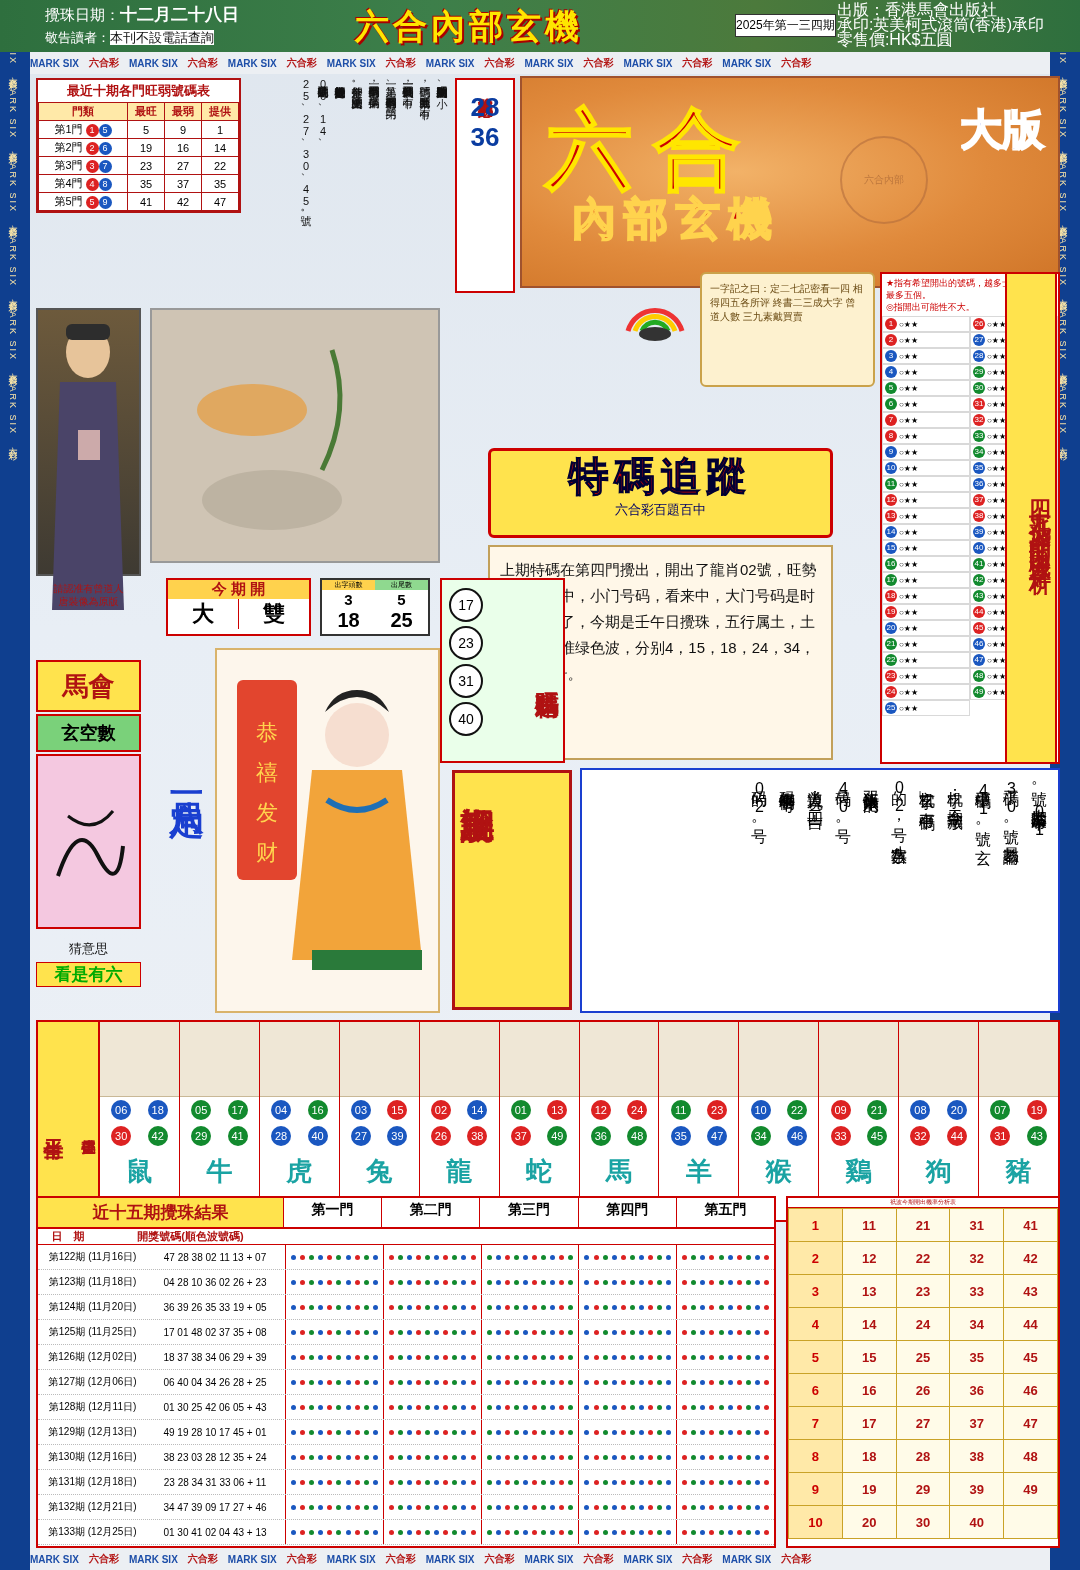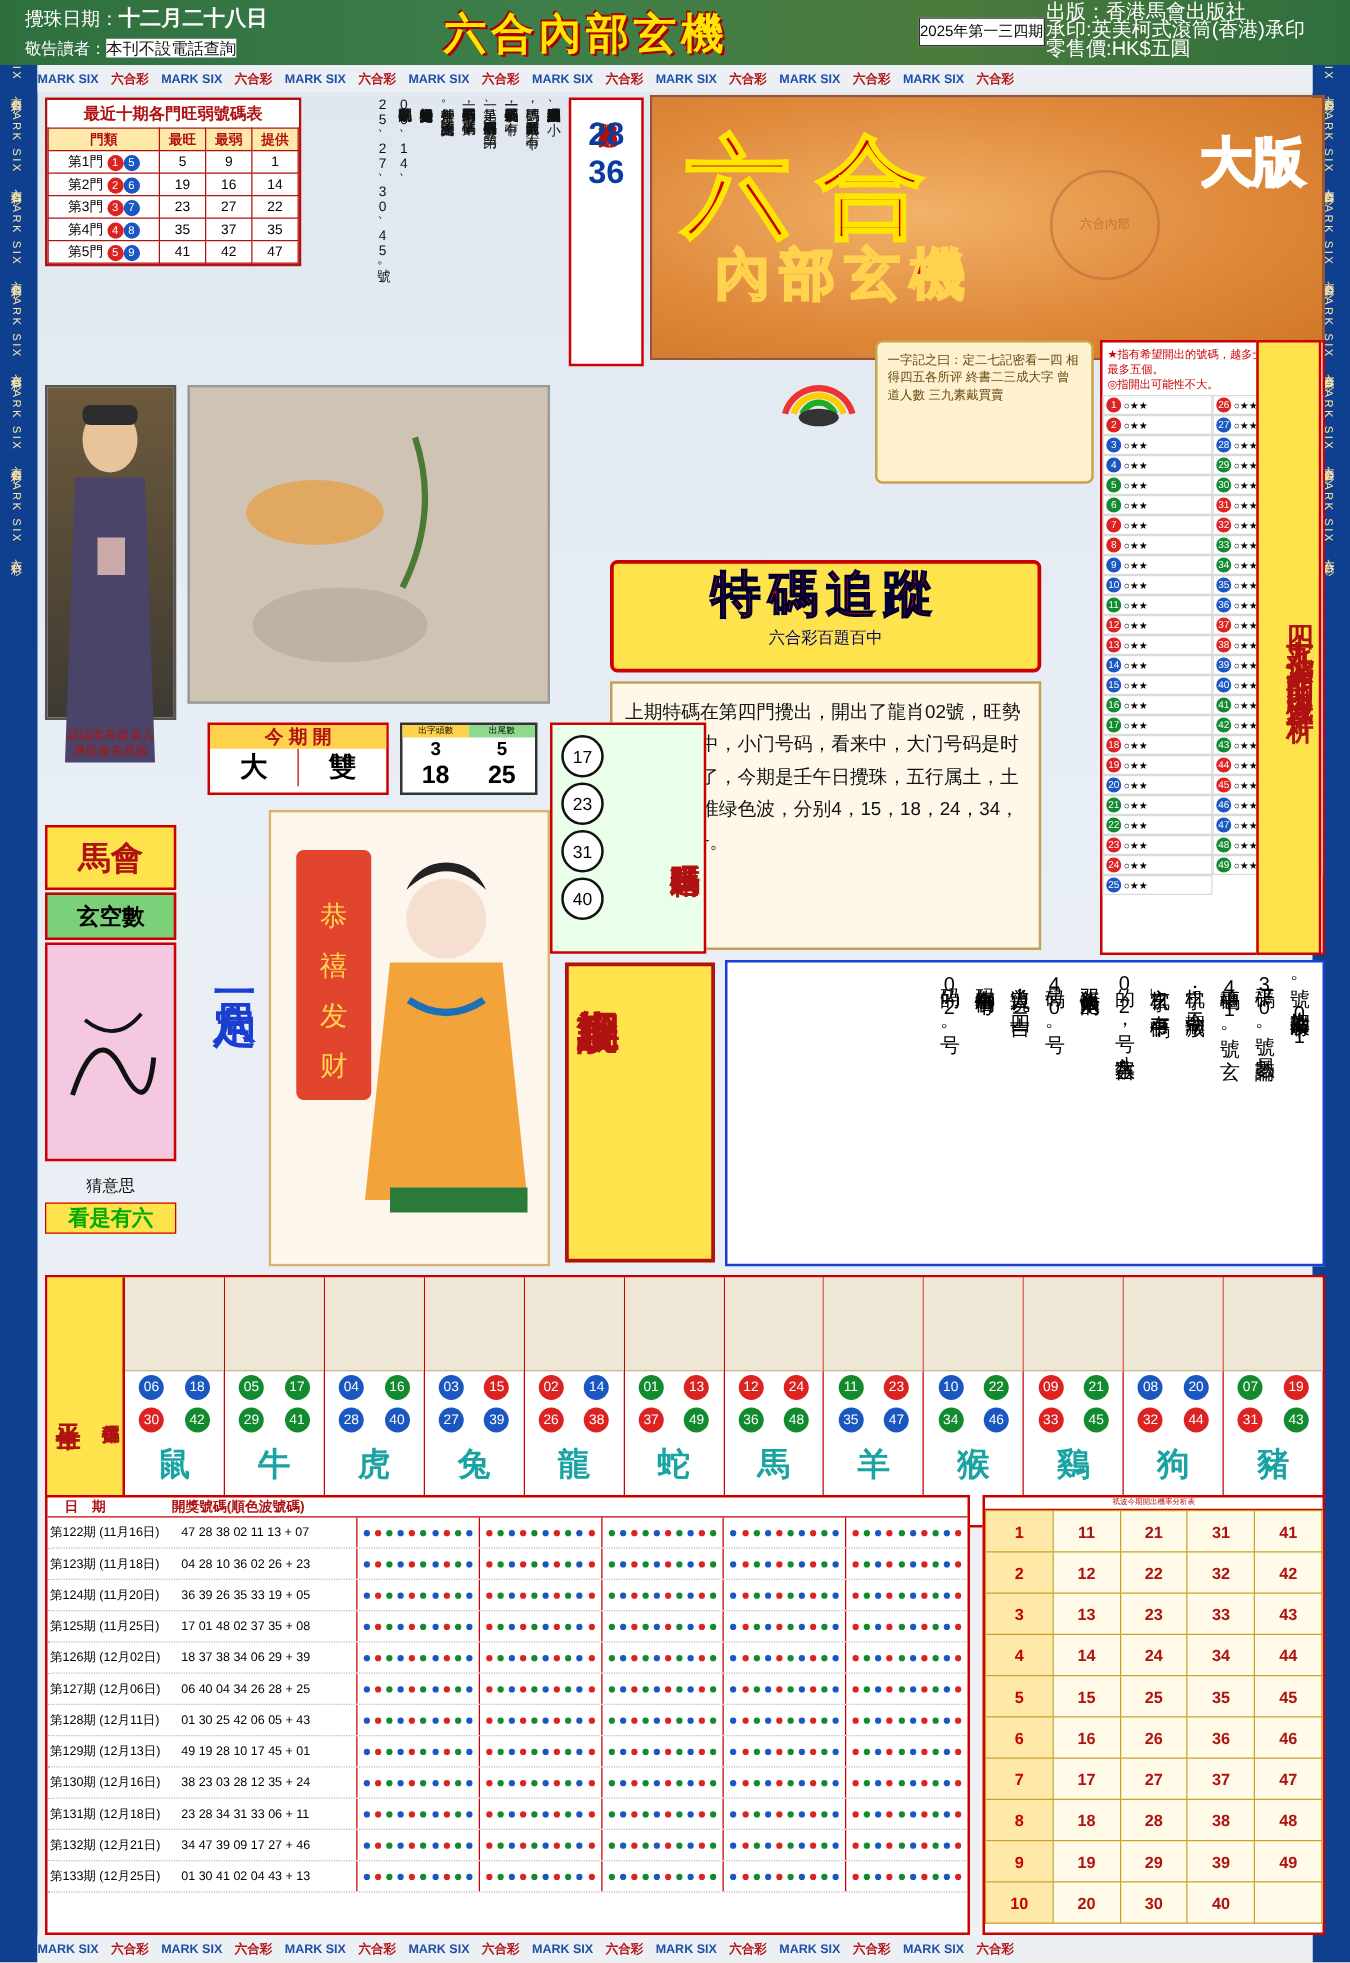--- a/index.html
+++ b/index.html
@@ -11,21 +11,21 @@
     overflow:hidden;
   }
   .page{position:absolute;inset:0;background:linear-gradient(180deg,#dfe6ee 0%,#e8eef5 40%,#eef1f6 100%);}
   
   .rail{position:absolute;top:0;bottom:0;width:30px;background:#0f3f8f;color:#fff;overflow:hidden;}
   .rail.left{left:0;}
   .rail.right{right:0;}
   .rail .rtxt{writing-mode:vertical-rl;font-size:9px;letter-spacing:2px;color:#ffe9a8;padding-top:6px;line-height:26px;}
   
   .topbar{position:absolute;left:0;right:0;top:0;height:52px;background:linear-gradient(90deg,#2e6f3e,#3d7f4a 40%,#4c7a3c 70%,#2e6f3e);}
-  .topbar .leftbox{position:absolute;left:20px;top:3px;color:#fff;font-size:15px;line-height:23px;}
+  .topbar .leftbox{position:absolute;left:45px;top:3px;color:#fff;font-size:15px;line-height:23px;}
   .topbar .leftbox b{font-size:17px;}
   .topbar .title{position:absolute;left:355px;top:4px;font-size:34px;font-weight:bold;color:#ffe600;text-shadow:2px 2px 0 #a00,-1px -1px 0 #a00;letter-spacing:4px;}
   .topbar .issue{position:absolute;left:735px;top:14px;background:#fff;border:1px solid #333;font-size:12px;padding:2px 0;}
   .topbar .right{position:absolute;right:36px;top:2px;text-align:left;color:#fff;font-size:16px;line-height:15px;}
   .marksix-strip{position:absolute;left:30px;right:30px;top:52px;height:22px;background:#eceff3;font-size:10px;color:#1d4ea8;display:flex;align-items:center;gap:10px;overflow:hidden;}
   .marksix-strip span{white-space:nowrap;color:#b41818;font-weight:bold;}
   .marksix-strip span.b{color:#1d4ea8;}
   .bottom-strip{position:absolute;left:30px;right:30px;bottom:0;height:22px;background:#eceff3;font-size:10px;color:#1d4ea8;display:flex;align-items:center;gap:10px;overflow:hidden;}
   .bottom-strip span{white-space:nowrap;color:#b41818;font-weight:bold;}
   .bottom-strip span.b{color:#1d4ea8;}
@@ -117,21 +117,21 @@
   .zcell .nums span{border-radius:50%;width:20px;height:20px;line-height:20px;text-align:center;font-size:11px;color:#fff;margin:0 auto;}
   .zcell .name{flex:1;text-align:center;font-size:26px;font-weight:bold;color:#1aa3a3;line-height:36px;}
   
   .results{left:36px;top:1196px;width:740px;height:352px;background:#fff;border:2px solid #c00;}
   .results .cap{display:flex;border-bottom:2px solid #c00;}
   .results .cap .l{width:245px;background:#ffe34d;color:#b01212;font-weight:bold;font-size:17px;text-align:center;padding:3px 0;}
   .results .cap .m{flex:1;text-align:center;font-size:14px;font-weight:bold;border-left:1px solid #c00;padding:3px 0;}
   .results .sub{display:flex;font-size:11px;font-weight:bold;color:#b01212;border-bottom:1px solid #c00;}
   .results .sub .d{width:60px;text-align:center;}
   .results .sub .n{width:185px;text-align:center;}
-  .results .rows{font-size:10px;}
+  .results .rows{font-size:10px;text-align:center;}
   .rrow{display:flex;border-bottom:1px dotted #bbb;height:24px;align-items:center;}
   .rrow .d{width:105px;padding-left:2px;white-space:nowrap;}
   .rrow .n{width:140px;white-space:nowrap;}
   .rrow .dots{flex:1;display:flex;border-left:1px solid #c00;height:100%;}
   .rrow .dots div{flex:1;border-right:1px solid #c00;display:flex;align-items:center;justify-content:space-around;padding:0 3px;}
   .rrow .dots div:last-child{border-right:none;}
   .dot{width:5px;height:5px;border-radius:50%;background:#1a57c0;display:inline-block;}
   .dot.r{background:#d22;} .dot.g{background:#128a2e;}
   
   .numgrid{left:786px;top:1196px;width:274px;height:352px;background:#fff;border:2px solid #c00;}
@@ -725,20 +725,28 @@
             <span style="background:#d22">19</span>
             <span style="background:#d22">31</span>
             <span style="background:#128a2e">43</span>
           </div>
           <div class="name">豬</div>
         </div>
       </div>
   </div>
 
   <div class="box results">
+    <div class="cap">
+      <div class="l">近十五期攪珠結果</div>
+      <div class="m">第一門</div>
+      <div class="m">第二門</div>
+      <div class="m">第三門</div>
+      <div class="m">第四門</div>
+      <div class="m">第五門</div>
+    </div>
     <div class="sub">
       <div class="d">日　期</div>
       <div class="n">開獎號碼(順色波號碼)</div>
     </div>
     <div class="rows" id="result-rows">
         <div class="rrow">
           <div class="d">第122期 (11月16日)</div>
           <div class="n">47 28 38 02 11 13 + 07</div>
           <div class="dots">
             <div>

